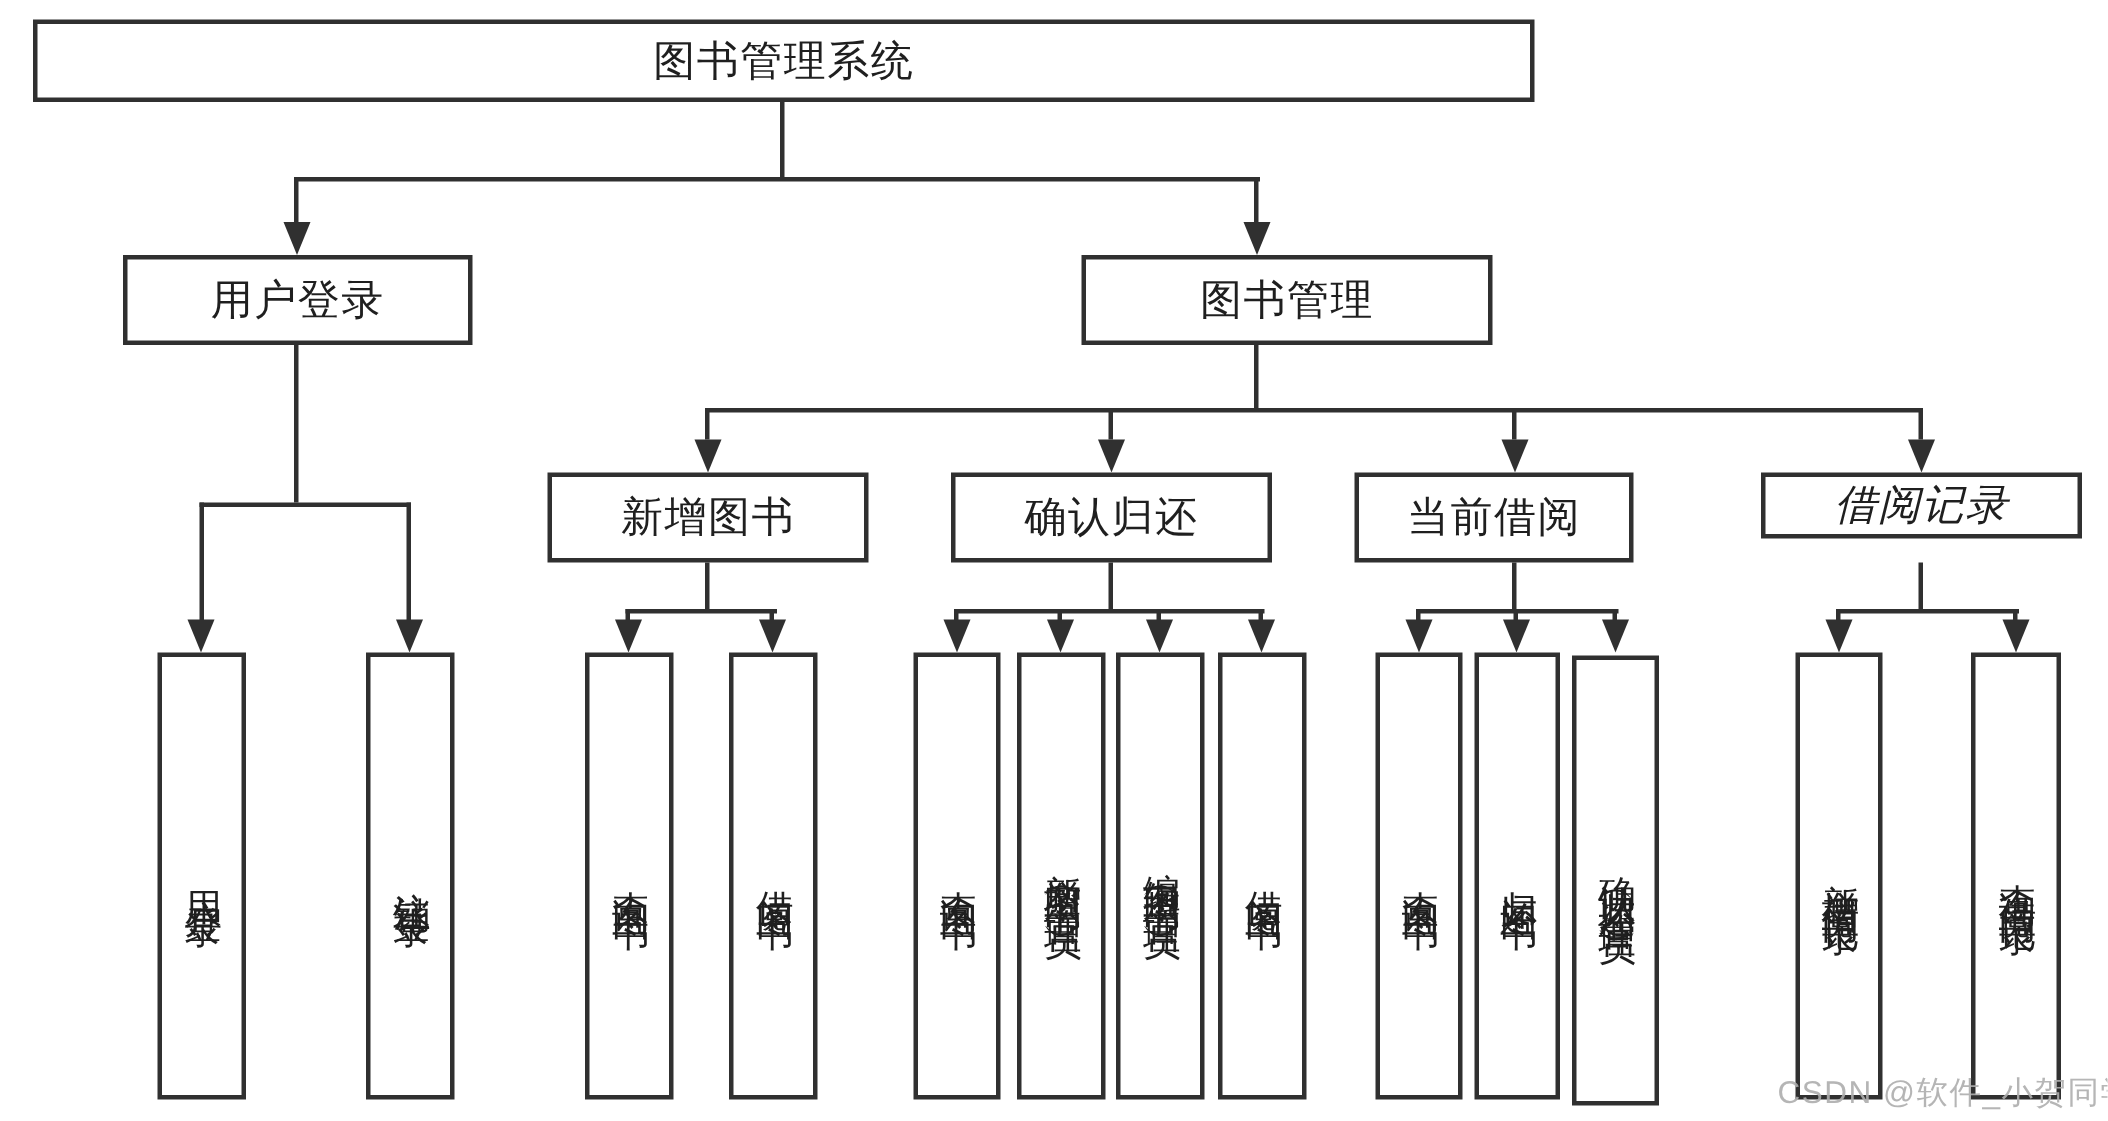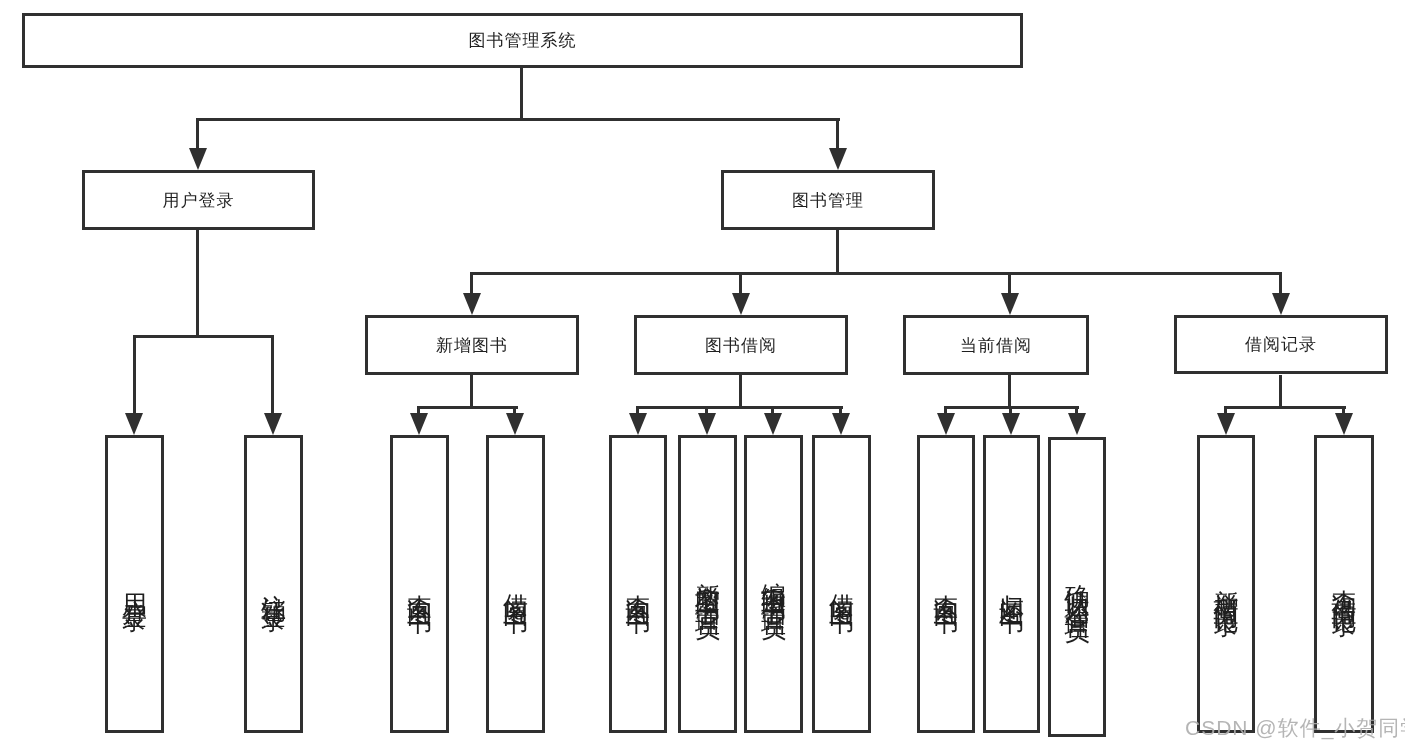--- a/index.html
+++ b/index.html
@@ -7,21 +7,21 @@
   #canvas {
     position:relative; width:1405px; height:747px;
     background:var(--background,#ffffff); overflow:hidden;
   }
   .box {
     position:absolute; box-sizing:border-box;
     border:3px solid var(--line,#303030);
     background:#fff; color:var(--text,#1f1f1f);
     display:flex; align-items:center; justify-content:center;
   }
-  .box.h { font-size:17px; letter-spacing:1px; white-space:nowrap; }
+  .box.h { font-size:28px; letter-spacing:1px; white-space:nowrap; }
   .box.v {
     writing-mode:vertical-rl; text-orientation:mixed;
     font-size:25px; letter-spacing:5px; line-height:1;
   }
   .vline { position:absolute; width:3px; background:var(--line,#303030); }
   .hline { position:absolute; height:3px; background:var(--line,#303030); }
   .ah {
     position:absolute; width:0; height:0;
     border-left:9px solid transparent; border-right:9px solid transparent;
     border-top:22px solid var(--line,#303030);
@@ -40,44 +40,44 @@
   <div class="box h" style="left:22px; top:13px; width:1001px; height:55px;">图书管理系统</div>
 
   <div class="vline" style="left:520px; top:68px; height:50px;"></div>
   <div class="hline" style="left:197px; top:118px; width:643px;"></div>
   <div class="vline" style="left:196px; top:118px; height:32px;"></div>
   <div class="ah" style="left:189px; top:148px;"></div>
   <div class="vline" style="left:836px; top:118px; height:32px;"></div>
   <div class="ah" style="left:829px; top:148px;"></div>
 
   <div class="box h" style="left:82px; top:170px; width:233px; height:60px;">用户登录</div>
-  <div class="box h" style="left:721px; top:170px; width:214px; height:60px;">图书管理</div>
+  <div class="box h" style="left:721px; top:170px; width:274px; height:60px;">图书管理</div>
 
   <div class="vline" style="left:196px; top:230px; height:105px;"></div>
   <div class="hline" style="left:133px; top:335px; width:141px;"></div>
   <div class="vline" style="left:133px; top:335px; height:80px;"></div>
   <div class="ah" style="left:125px; top:413px;"></div>
   <div class="vline" style="left:271px; top:335px; height:80px;"></div>
   <div class="ah" style="left:264px; top:413px;"></div>
 
   <div class="vline" style="left:836px; top:230px; height:42px;"></div>
   <div class="hline" style="left:471px; top:272px; width:811px;"></div>
   <div class="vline" style="left:470px; top:272px; height:21px;"></div>
   <div class="ah" style="left:463px; top:293px;"></div>
   <div class="vline" style="left:739px; top:272px; height:21px;"></div>
   <div class="ah" style="left:732px; top:293px;"></div>
   <div class="vline" style="left:1008px; top:272px; height:21px;"></div>
   <div class="ah" style="left:1001px; top:293px;"></div>
   <div class="vline" style="left:1279px; top:272px; height:21px;"></div>
   <div class="ah" style="left:1272px; top:293px;"></div>
 
   <div class="box h" style="left:365px; top:315px; width:214px; height:60px;">新增图书</div>
-  <div class="box h" style="left:634px; top:315px; width:214px; height:60px;">图书借阅</div>
+  <div class="box h" style="left:634px; top:315px; width:214px; height:60px;">确认归还</div>
   <div class="box h" style="left:903px; top:315px; width:186px; height:60px;">当前借阅</div>
-  <div class="box h" style="left:1174px; top:315px; width:214px; height:59px;">借阅记录</div>
+  <div class="box h" style="left:1174px; top:315px; width:214px; height:44px;font-style:italic;">借阅记录</div>
 
   <div class="vline" style="left:470px; top:375px; height:33px;"></div>
   <div class="hline" style="left:417px; top:406px; width:101px;"></div>
   <div class="vline" style="left:417px; top:406px; height:10px;"></div>
   <div class="ah" style="left:410px; top:413px;"></div>
   <div class="vline" style="left:513px; top:406px; height:10px;"></div>
   <div class="ah" style="left:506px; top:413px;"></div>
 
   <div class="vline" style="left:739px; top:375px; height:33px;"></div>
   <div class="hline" style="left:636px; top:406px; width:207px;"></div>

